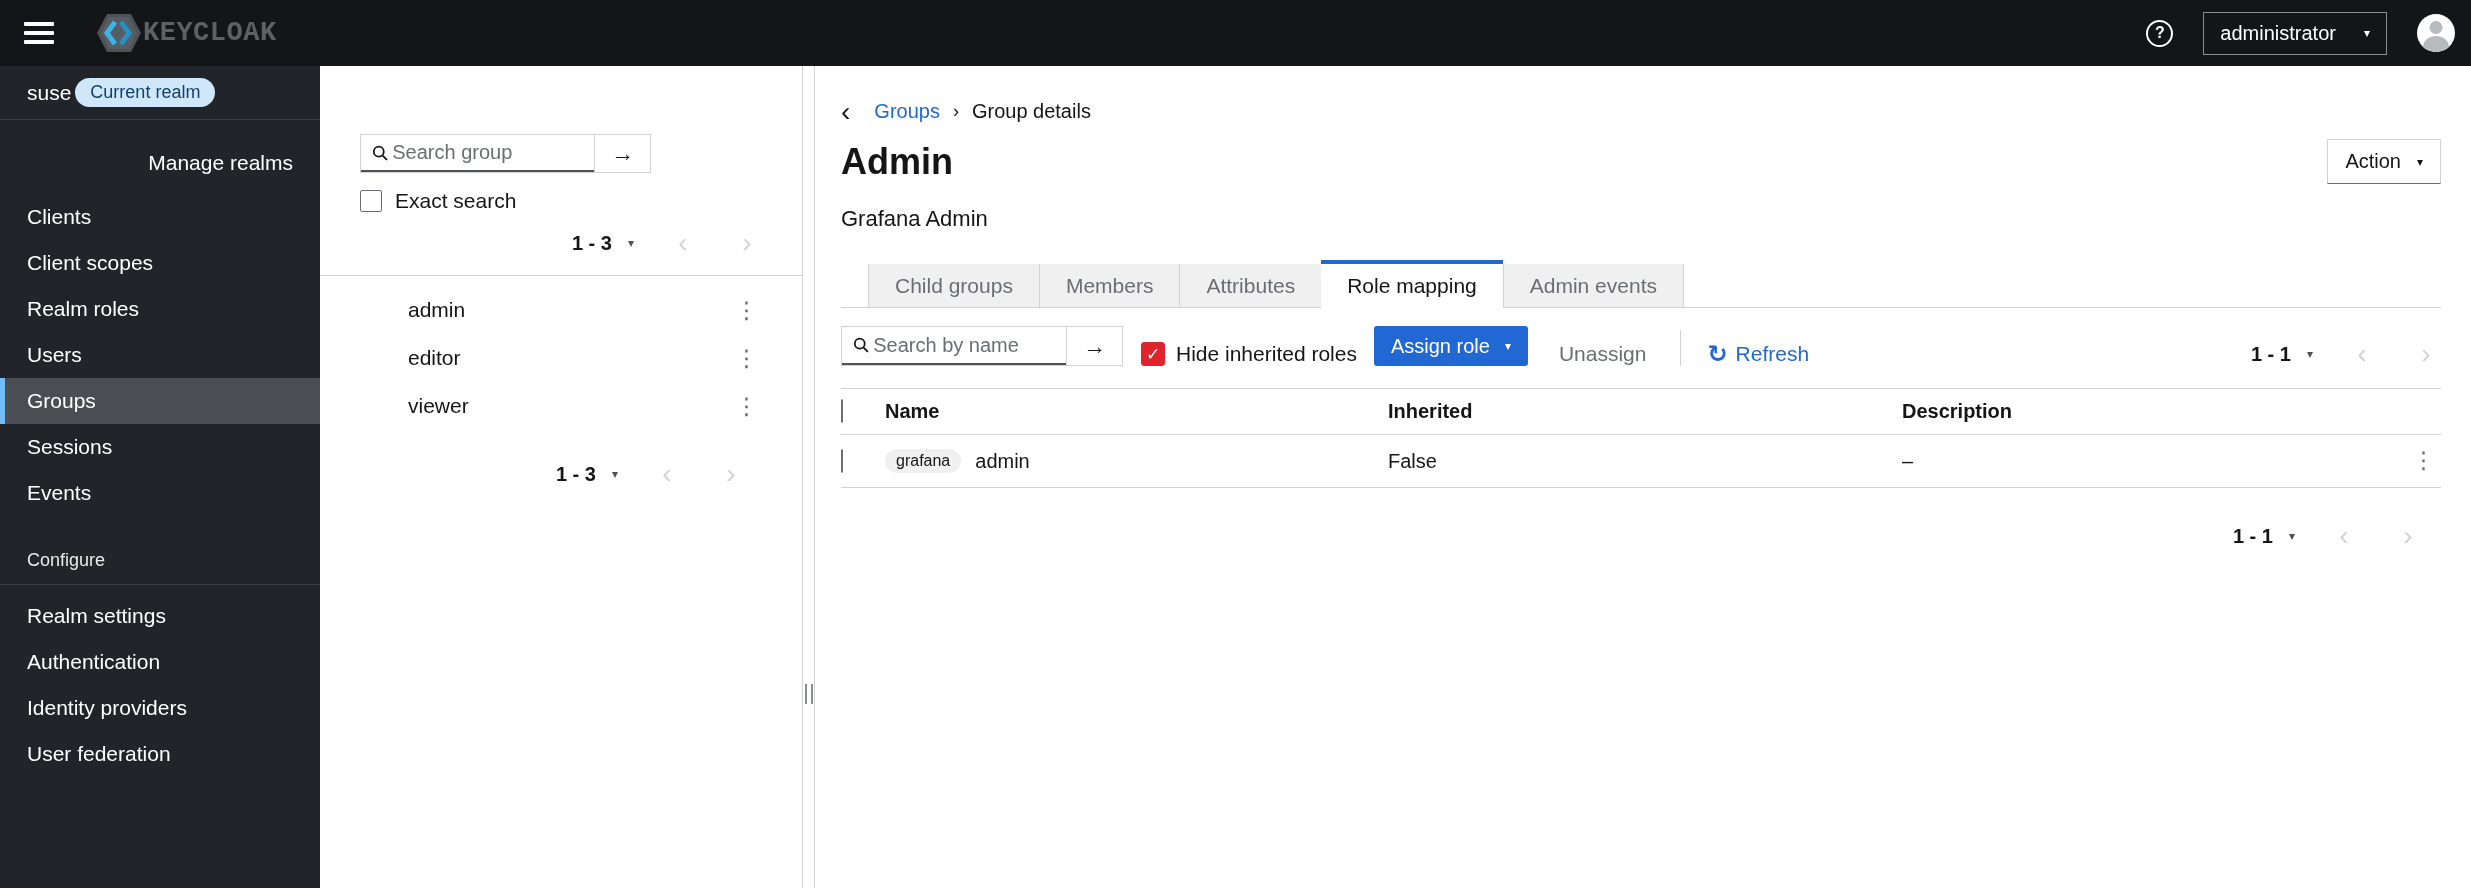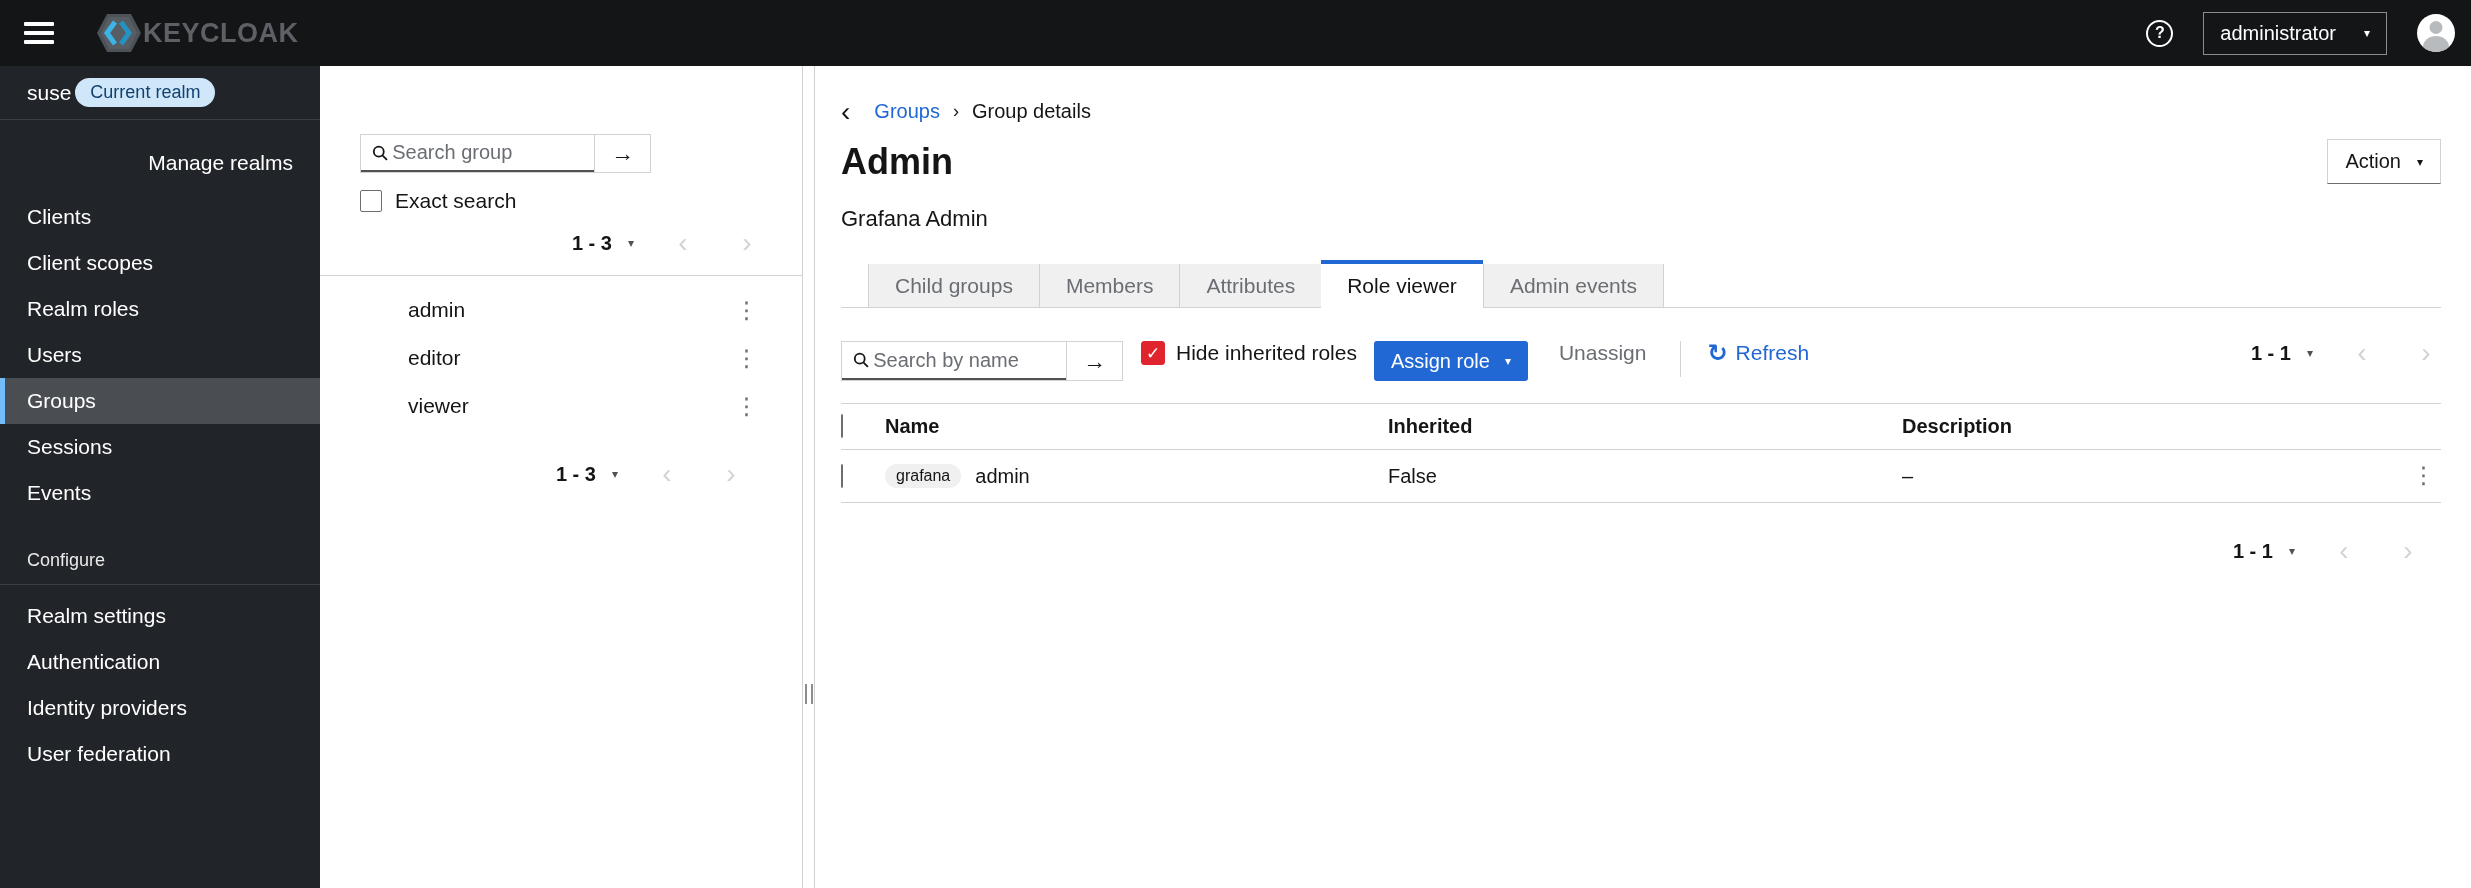--- a/index.html
+++ b/index.html
@@ -19,21 +19,21 @@
     --select-blue: #73bcf7;
   }
   #root { width: 2471px; height: 888px; display: flex; flex-direction: column; }
 
   
   .topbar { height: 66px; background: var(--dark1); display: flex; align-items: center;
             padding: 0 16px 0 24px; flex: 0 0 66px; }
   .hamburger { width: 30px; height: 22px; display: flex; flex-direction: column;
                justify-content: space-between; background: none; border: none; cursor: pointer; }
   .hamburger span { display: block; height: 4px; background: #fff; border-radius: 1px; }
-  .brand { display: flex; align-items: center; margin-left: 42px; gap: 1px; }
+  .brand { display: flex; align-items: center; margin-left: 42px; gap: 1px; font-family: Liberation Mono, monospace; }
   .brand-text { font-size: 27px; font-weight: 700; color: #5d6166; letter-spacing: .5px; }
   .topbar-right { margin-left: auto; display: flex; align-items: center; gap: 30px; }
   .help-icon { width: 27px; height: 27px; border: 2px solid #fff; border-radius: 50%;
                display: flex; align-items: center; justify-content: center;
                color: #fff; font-size: 16px; font-weight: 700; background: none; cursor: pointer; }
   .user-menu { display: flex; align-items: center; gap: 28px; border: 1px solid #8a8d90;
                background: none; color: #fff; font-size: 20px; padding: 9px 16px; cursor: pointer; }
   .user-menu .caret, .action-btn .caret, .pager .caret { font-size: 12px; }
   .avatar { width: 38px; height: 38px; border-radius: 50%; background: #fff;
             position: relative; overflow: hidden; }
@@ -112,21 +112,21 @@
   .subtitle { margin-top: 22px; font-size: 22px; }
 
   .tabs { display: flex; align-items: flex-end; border-bottom: 1px solid var(--border);
           margin-top: 28px; padding-left: 27px; }
   .tab { height: 43px; display: flex; align-items: center; padding: 0 26px; font-size: 21px;
          background: #f0f0f0; color: #6a6e73; border-left: 1px solid var(--border); cursor: pointer; }
   .tab:last-of-type { border-right: 1px solid var(--border); }
   .tab.active { height: 48px; background: #fff; color: #151515; border-top: 4px solid var(--accent);
                 border-left: none; margin-bottom: -1px; }
 
-  .toolbar { display: flex; align-items: flex-start; margin-top: 33px; height: 40px; }
+  .toolbar { display: flex; align-items: flex-end; margin-top: 18px; height: 40px; }
   .tb-search { width: 282px; height: 40px; }
   .checkbox.checked { background: var(--red); border-color: var(--red); color: #fff;
                       display: flex; align-items: center; justify-content: center;
                       font-size: 17px; font-weight: 700; border-radius: 3px; }
   .tb-check { margin-left: 18px; width: 24px; height: 24px; flex: 0 0 24px; }
   .tb-check-label { margin-left: 11px; font-size: 21px; white-space: nowrap; }
   .assign-btn { margin-left: 17px; display: flex; align-items: center; gap: 15px;
                 background: var(--accent); color: #fff; border: none; border-radius: 3px;
                 font-size: 20px; font-family: inherit; padding: 0 17px; height: 40px; cursor: pointer; }
   .assign-btn .caret { font-size: 12px; }
@@ -280,21 +280,21 @@
           <span class="caret">▾</span>
         </button>
       </div>
 
       <div class="subtitle">Grafana Admin</div>
 
       <div class="tabs">
         <div class="tab">Child groups</div>
         <div class="tab">Members</div>
         <div class="tab">Attributes</div>
-        <div class="tab active">Role viewer</div>
+        <div class="tab active">Role mapping</div>
         <div class="tab">Admin events</div>
       </div>
 
       <div class="toolbar">
         <div class="search-group tb-search">
           <div class="search-field">
             <svg width="18" height="18" viewBox="0 0 18 18">
               <circle cx="7.5" cy="7.5" r="5.5" fill="none" stroke="#151515" stroke-width="2"></circle>
               <line x1="11.8" y1="11.8" x2="16.6" y2="16.6" stroke="#151515" stroke-width="2"></line>
             </svg>

